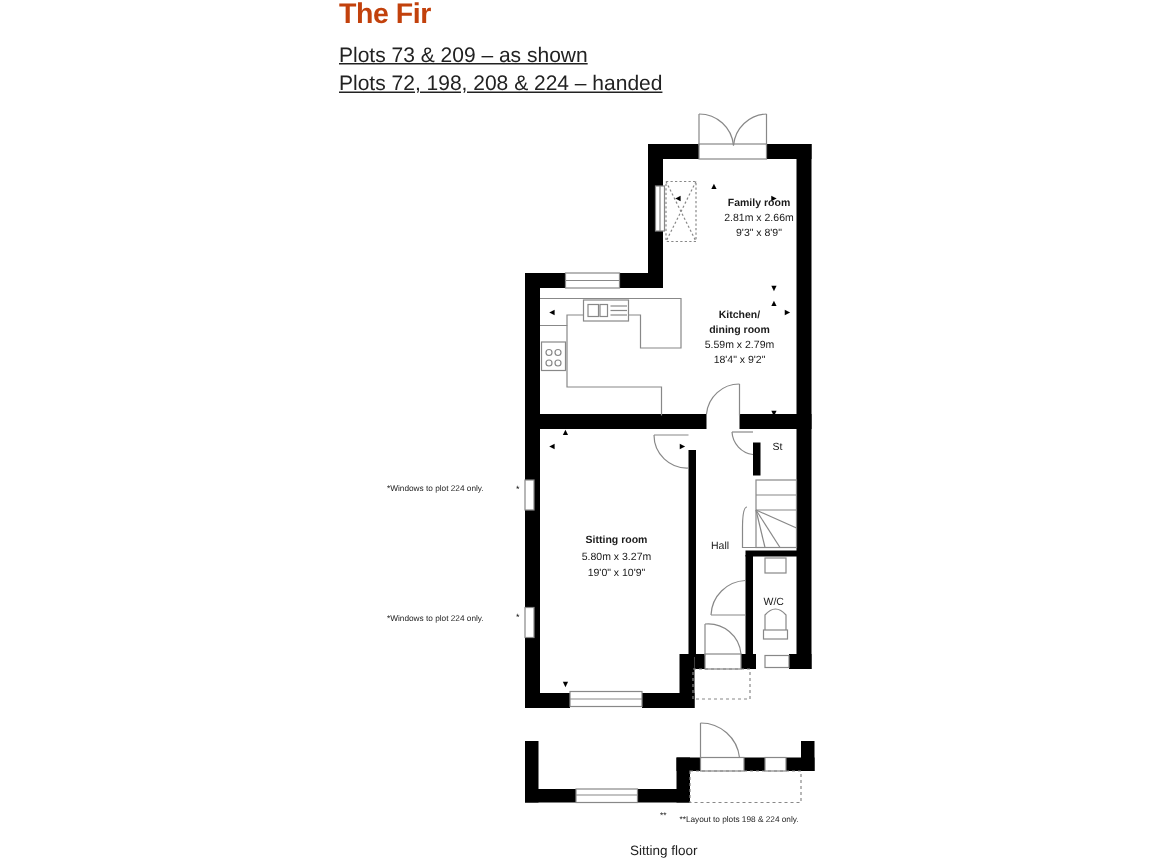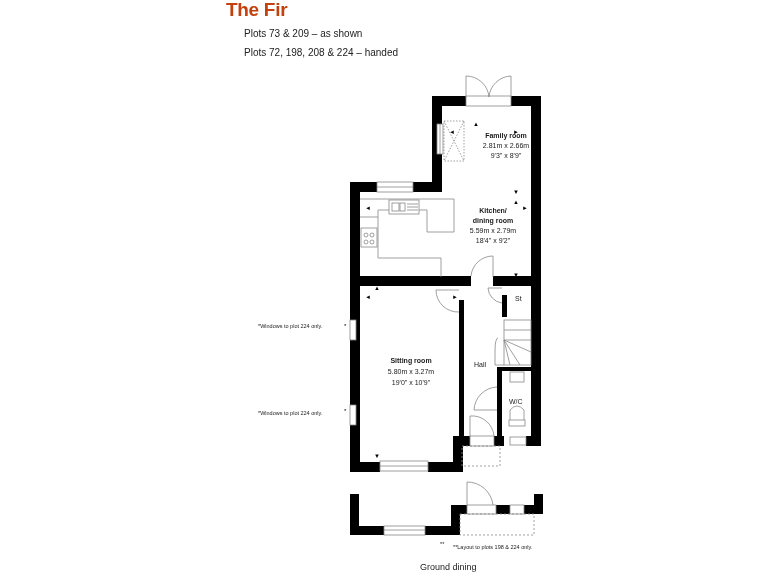--- a/index.html
+++ b/index.html
@@ -1,20 +1,20 @@
 <!DOCTYPE html>
 <html><head>
 <meta charset="utf-8">
 <style>
   html, body { margin: 0; padding: 0; background: #ffffff; }
   body { width: 768px; height: 576px; position: relative; overflow: hidden;
          font-family: "Liberation Sans", "DejaVu Sans", sans-serif; color: #1a1a1a; }
   .title { position: absolute; left: 226px; top: -1px; font-size: 19px; font-weight: bold;
            letter-spacing: -0.3px; }
-  .subtitle { position: absolute; left: 244px; font-size: 10px; color: #222; }
+  .subtitle { position: absolute; left: 226px; font-size: 14px; color: #222; text-decoration: underline; }
   .sub1 { top: 28px; }
   .sub2 { top: 47px; }
   .note { position: absolute; font-size: 5.5px; color: #222; white-space: nowrap; }
   .caption { position: absolute; left: 420px; top: 562px; font-size: 9px; color: #222; }
   svg.plan { position: absolute; left: 0; top: 0; }
 </style>
 </head>
 <body>
 
 <div class="title" style="color:#c2410c;">The Fir</div>
@@ -187,13 +187,13 @@
 
 <div style="position:absolute;left:474px;top:361px;font-size:7px;">Hall</div>
 <div style="position:absolute;left:515px;top:295px;font-size:7px;">St</div>
 <div style="position:absolute;left:509px;top:398px;font-size:7px;">W/C</div>
 
 <div class="note" style="left:258px;top:323px;">*Windows to plot 224 only.</div>
 <div class="note" style="left:258px;top:410px;">*Windows to plot 224 only.</div>
 <div class="note" style="left:440px;top:541px;">**</div>
 <div class="note" style="left:453px;top:544px;">**Layout to plots 198 &amp; 224 only.</div>
 
-<div class="caption">Ground dining</div>
+<div class="caption">Sitting floor</div>
 
 </body></html>

